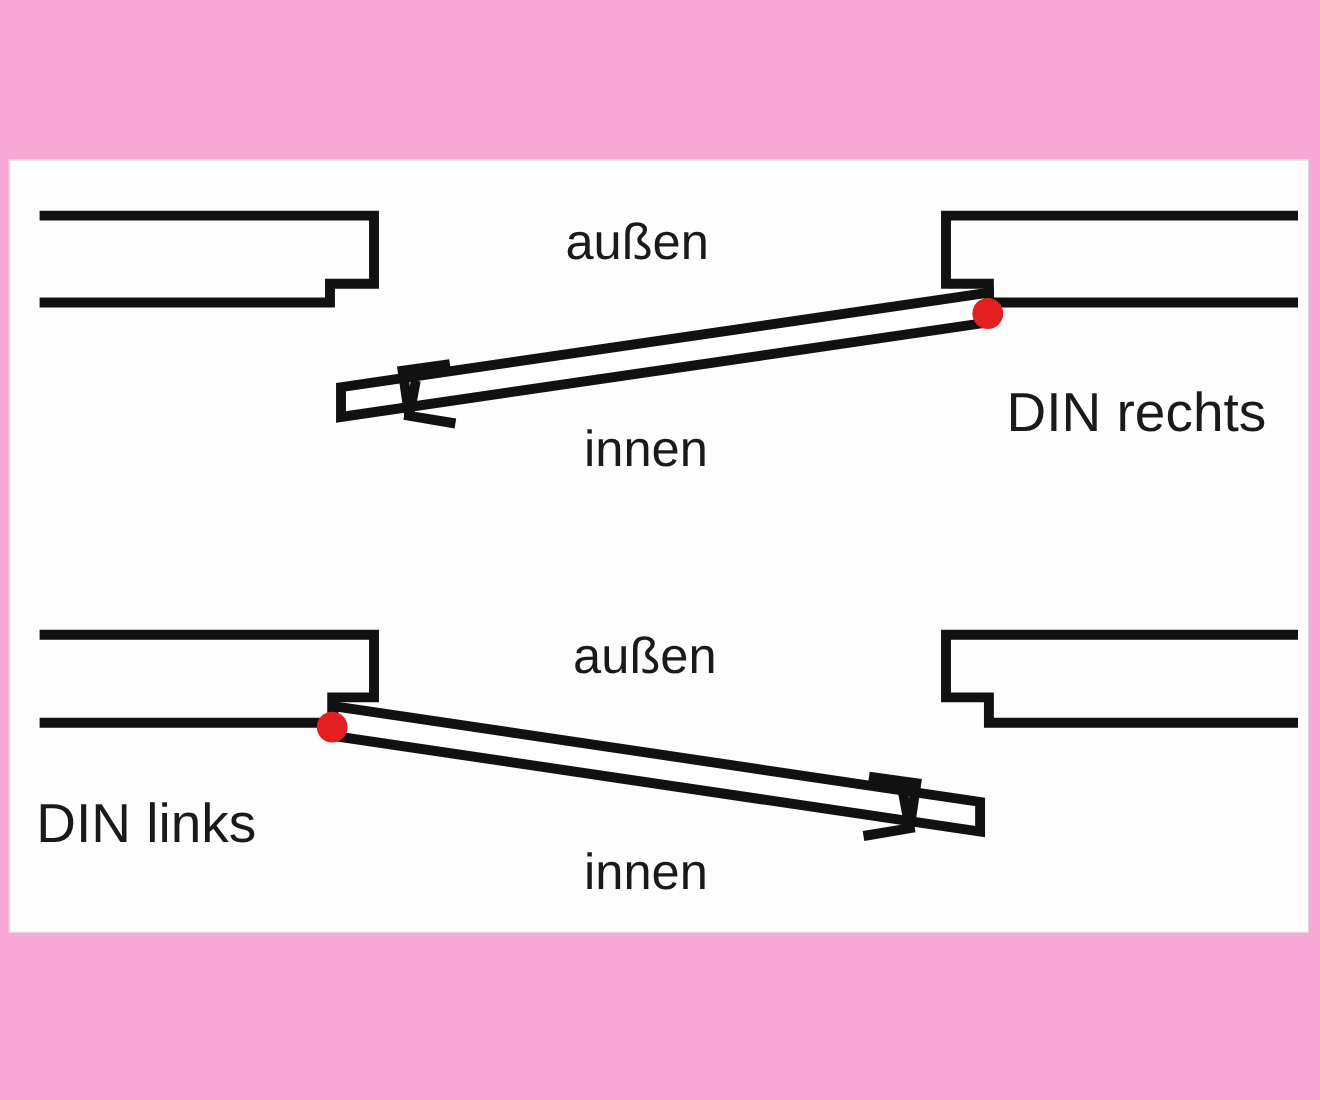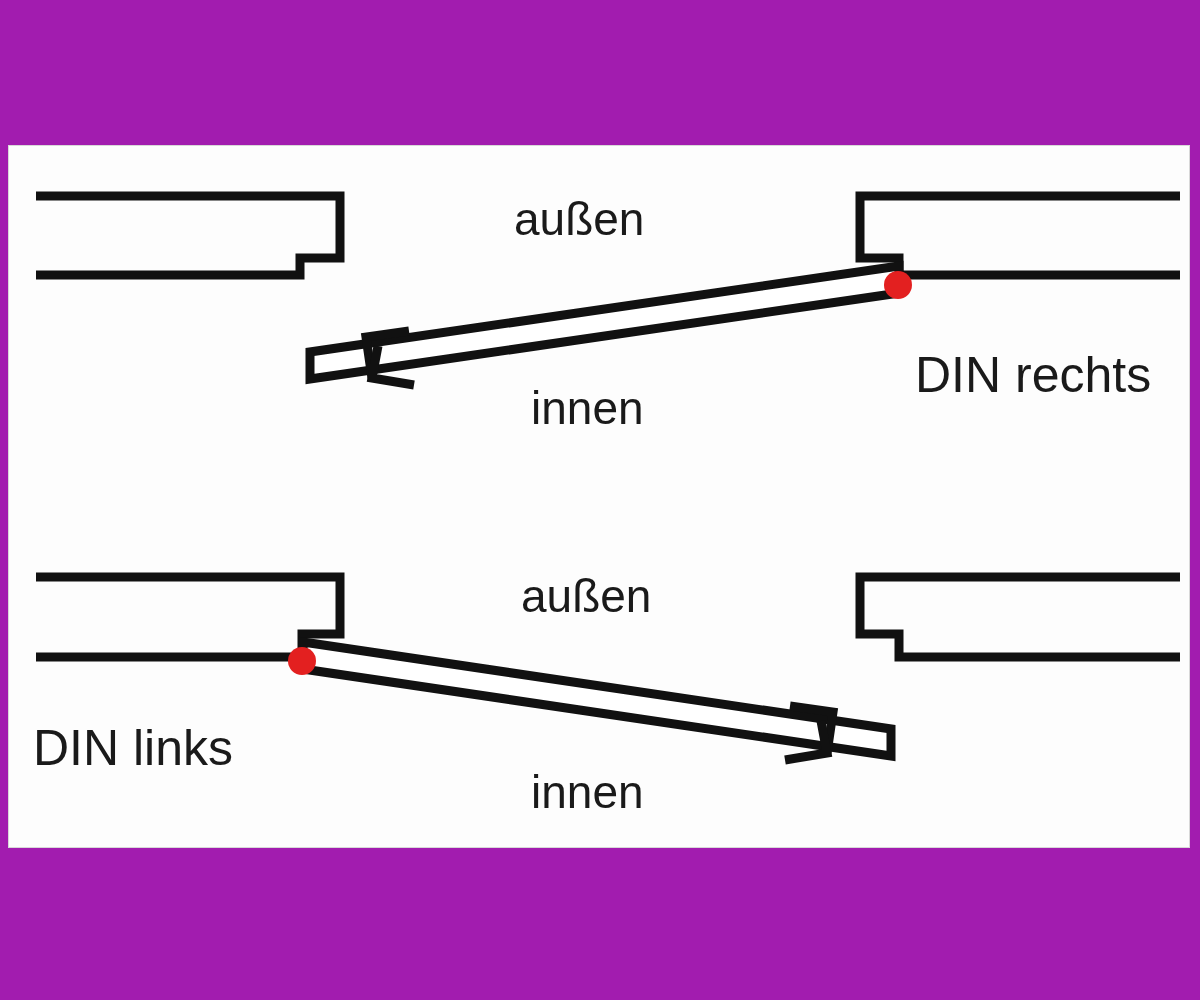--- a/index.html
+++ b/index.html
@@ -76,21 +76,21 @@
   .dwg-label-big {
     font-family: "Liberation Sans", sans-serif;
     font-size: 50px;
     fill: #1a1a1a;
     font-weight: 400;
   }
 </style>
 </head>
 <body>
 
-<div id="stage" style="background: #a21caf;">
+<div id="stage" style="background: #f9a8d4;">
 
   <div id="diagram-card" style="background: rgb(253, 253, 253); border-color: rgb(216, 216, 216);"></div>
 
   <svg id="diagram-svg" viewBox="0 0 1200 1000" aria-hidden="true">
 
     <g>
 
       <g>
         <path class="dwg-line" d="M 36 196 L 340 196 L 340 258 L 300 258 L 300 275 L 36 275"></path>
       </g>

